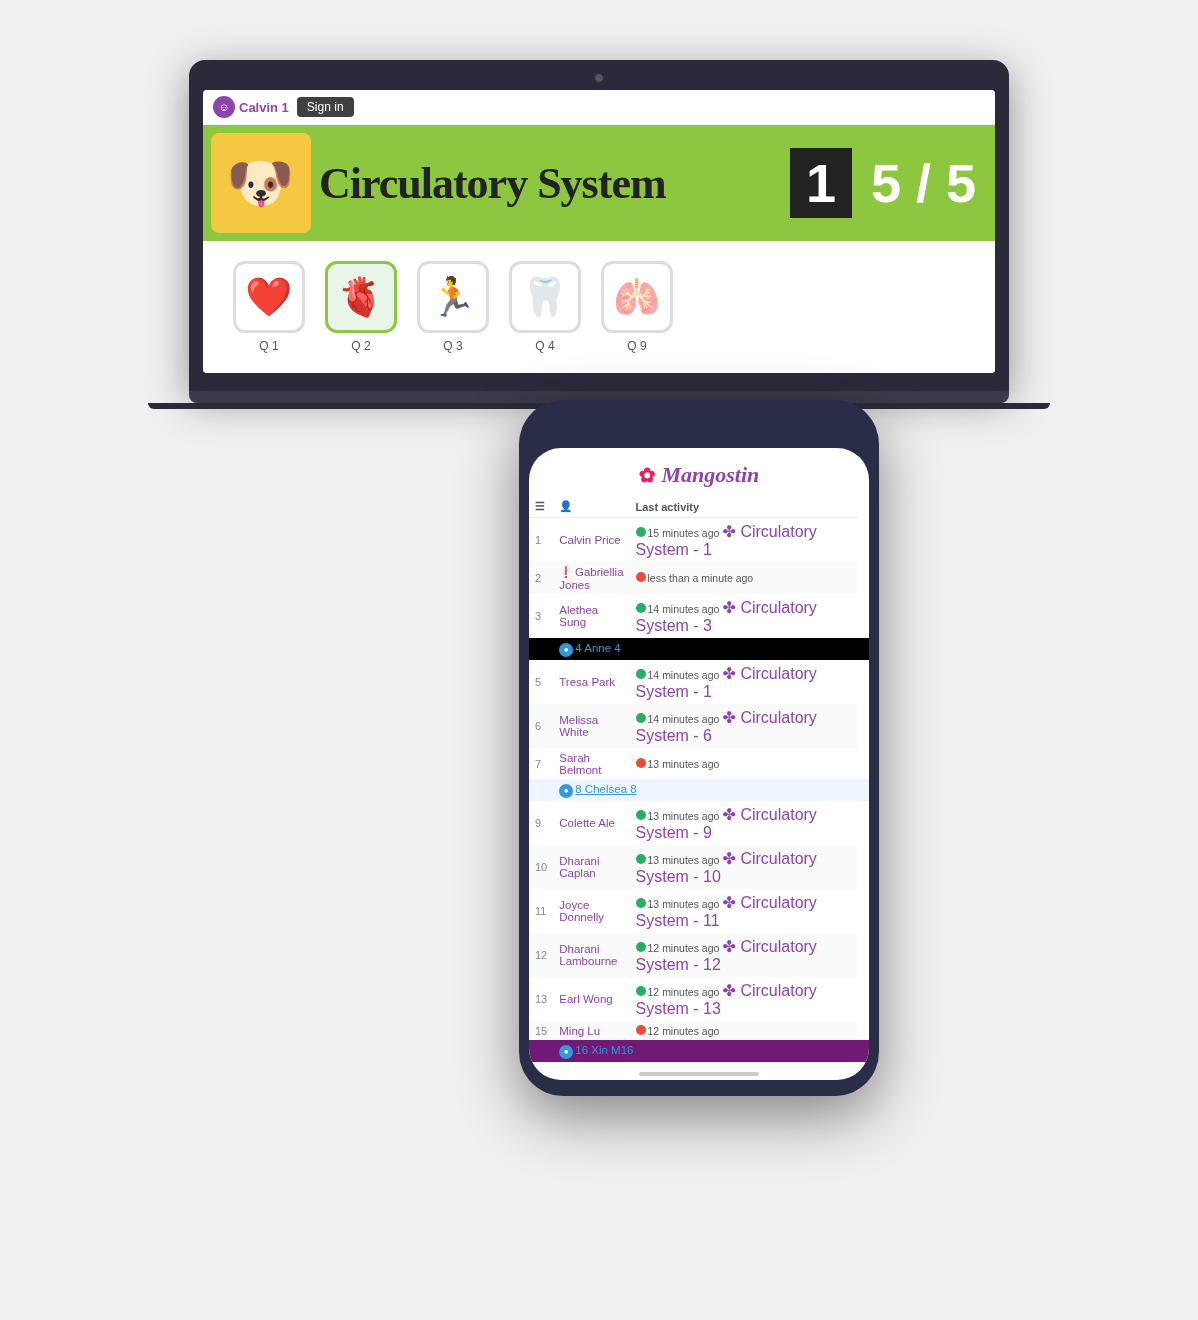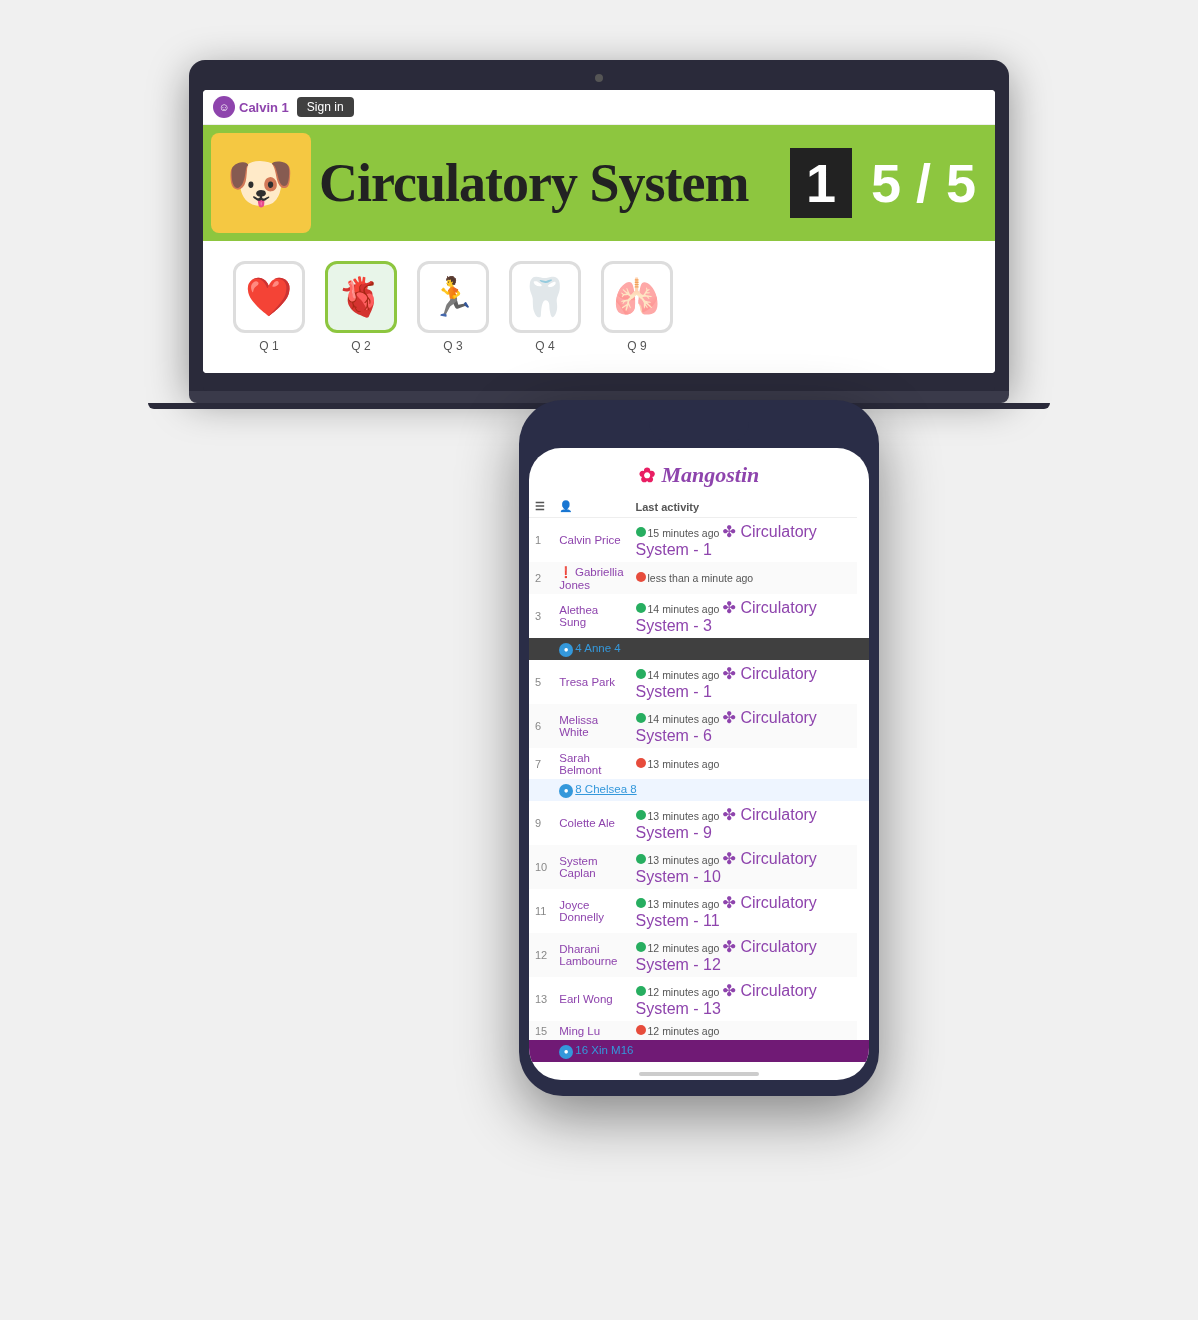--- a/index.html
+++ b/index.html
@@ -107,21 +107,21 @@
       border-radius: 8px;
       margin: 8px;
       display: flex;
       align-items: center;
       justify-content: center;
       font-size: 55px;
       flex-shrink: 0;
     }
 
     .header-title {
-      font-size: 54px;
+      font-size: 44px;
       font-weight: 900;
       color: #222;
       font-family: Georgia, serif;
       flex: 1;
       letter-spacing: -1px;
     }
 
     .header-score-box {
       background: #222;
       color: white;
@@ -438,21 +438,21 @@
       </td>
       <td><span class="activity-text"><span class="status-dot red"></span>less than a minute ago</span></td>
     </tr>
                 <tr>
       <td class="row-num">3</td>
       <td>
         <span class="student-link">Alethea Sung</span>
       </td>
       <td><span class="activity-text"><span class="status-dot green"></span>14 minutes ago</span> <span class="activity-link">✤ Circulatory System - 3</span></td>
     </tr>
-                <tr style="background: #404040;">
+                <tr style="background: #000000;">
                   <td class="row-num"></td>
                   <td class="student-link" colspan="2" style="color:#3498db;">
       <span class="group-badge">●</span>4 Anne 4
     </td>
                   <td></td>
                 </tr>
                 <tr>
       <td class="row-num">5</td>
       <td>
         <span class="student-link">Tresa Park</span>
@@ -483,21 +483,21 @@
                 <tr>
       <td class="row-num">9</td>
       <td>
         <span class="student-link">Colette Ale</span>
       </td>
       <td><span class="activity-text"><span class="status-dot green"></span>13 minutes ago</span> <span class="activity-link">✤ Circulatory System - 9</span></td>
     </tr>
                 <tr>
       <td class="row-num">10</td>
       <td>
-        <span class="student-link">System Caplan</span>
+        <span class="student-link">Dharani Caplan</span>
       </td>
       <td><span class="activity-text"><span class="status-dot green"></span>13 minutes ago</span> <span class="activity-link">✤ Circulatory System - 10</span></td>
     </tr>
                 <tr>
       <td class="row-num">11</td>
       <td>
         <span class="student-link">Joyce Donnelly</span>
       </td>
       <td><span class="activity-text"><span class="status-dot green"></span>13 minutes ago</span> <span class="activity-link">✤ Circulatory System - 11</span></td>
     </tr>

